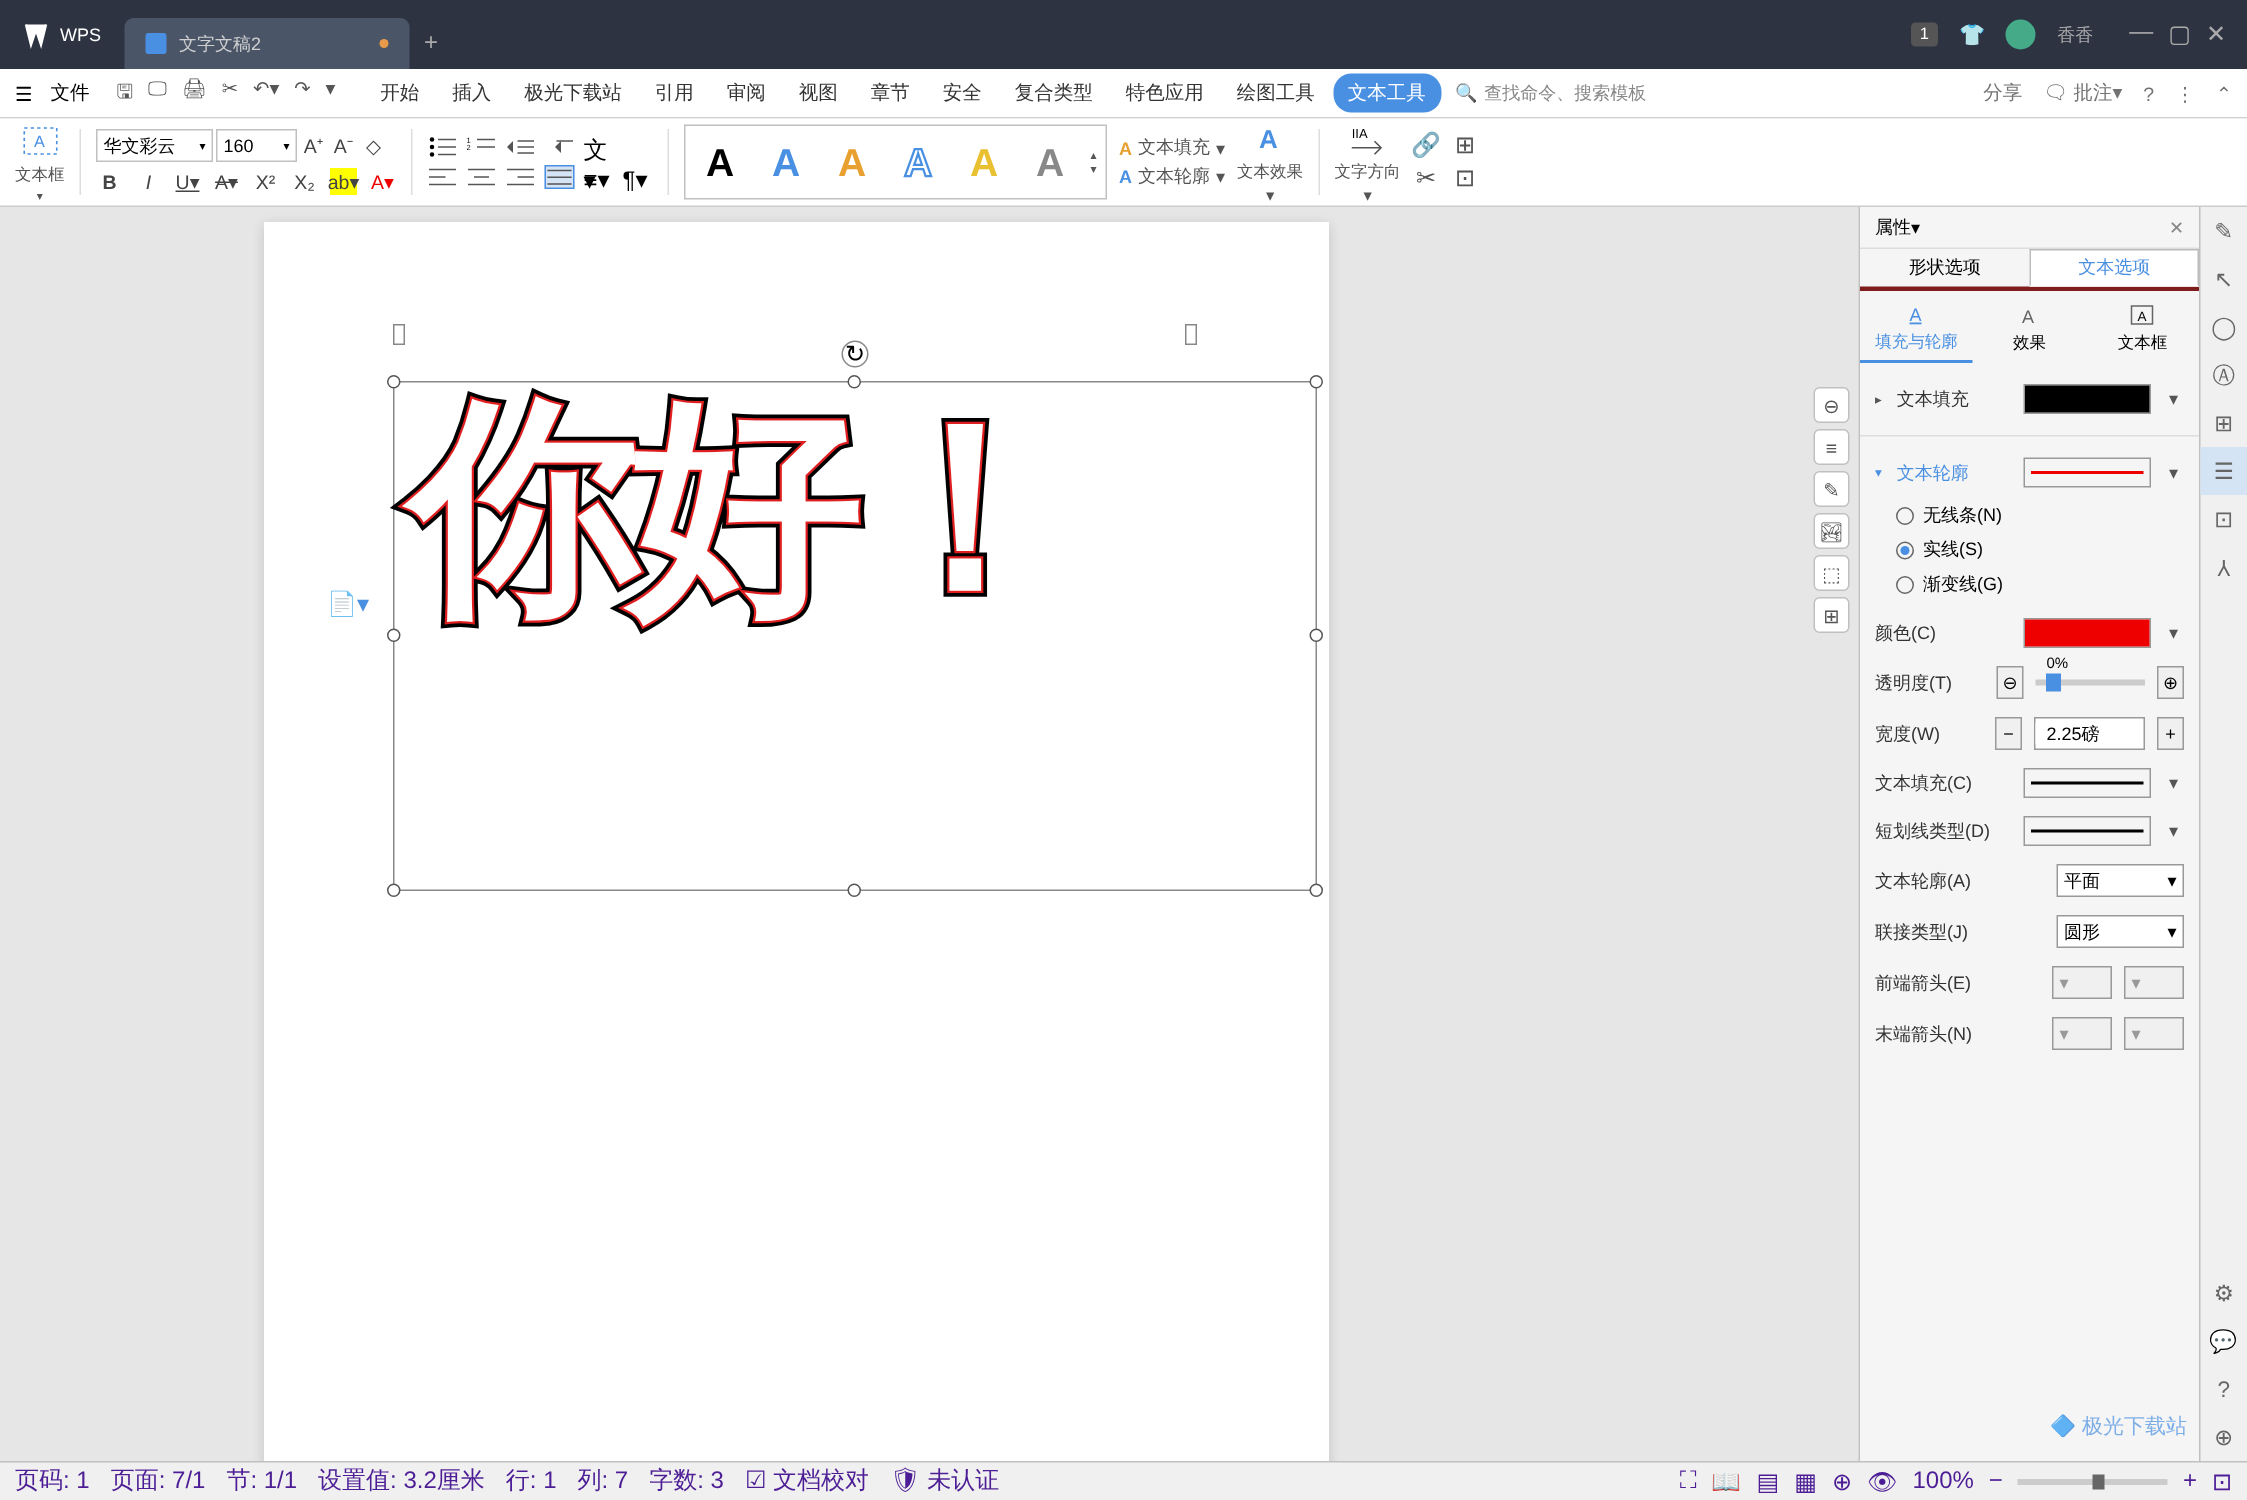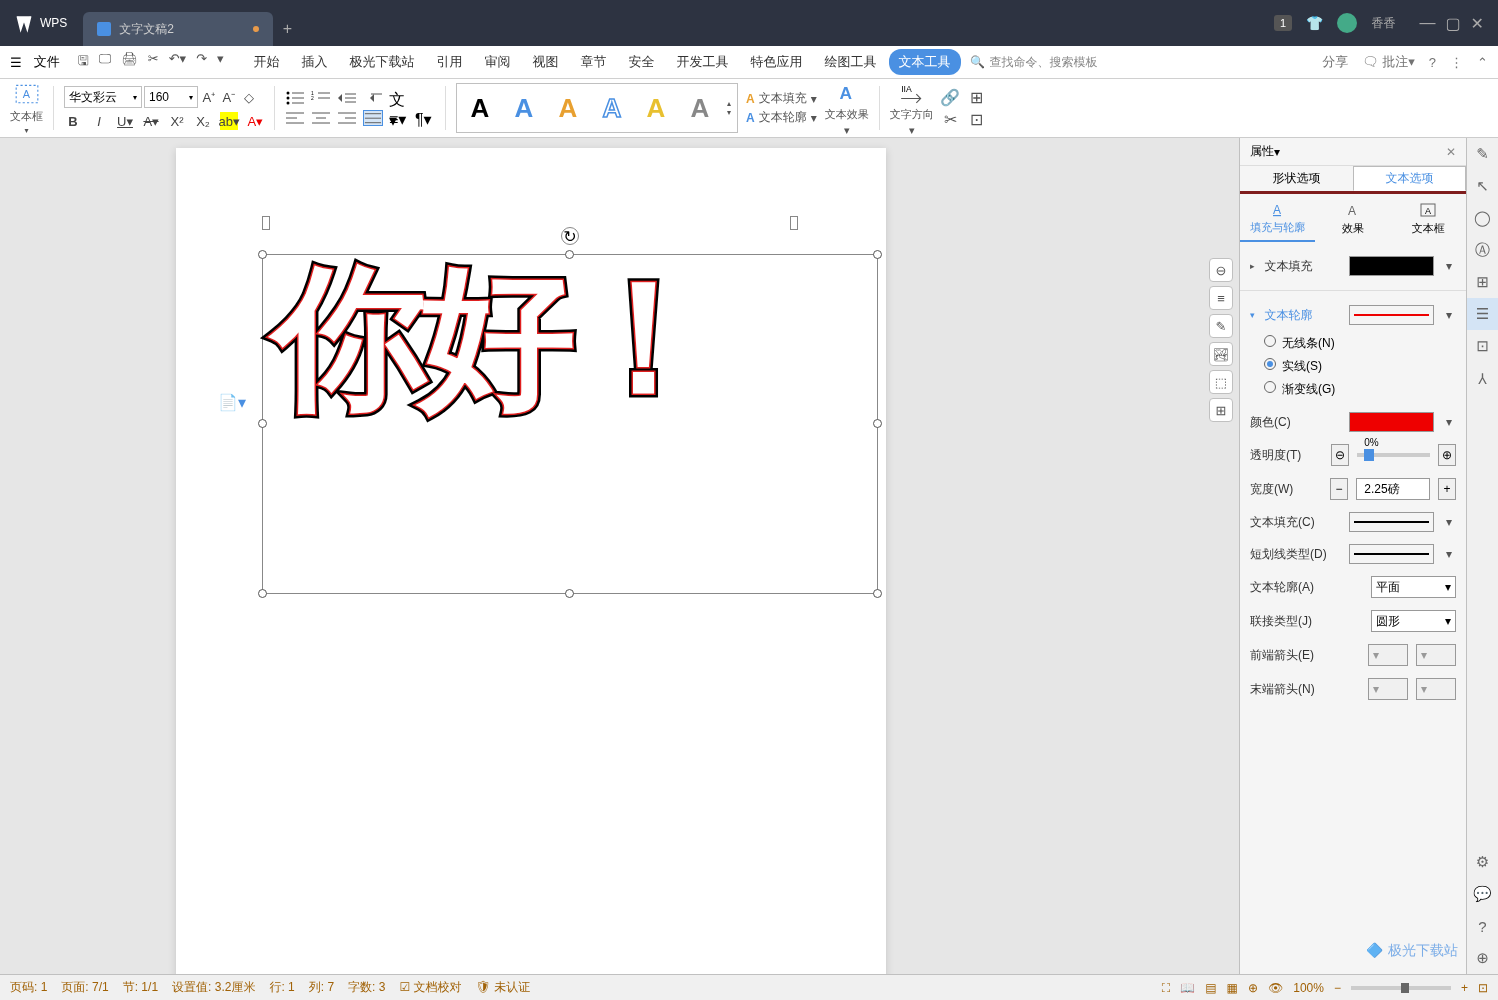--- a/index.html
+++ b/index.html
@@ -92,41 +92,41 @@
 .prop-label { flex: 1; color: #333; }
 .prop-label.ex { color: #4a90e2; }
 .color-sw { width: 85px; height: 20px; border: 1px solid #999; display: flex; }
 .color-bk { flex: 1; background: #000; }
 .color-rd { flex: 1; background: #e00; }
 .line-sw { width: 85px; height: 20px; border: 1px solid #999; display: flex; align-items: center; padding: 0 4px; }
 .line-sw .ln { flex: 1; height: 2px; background: #e00; }
 .line-sw .lb { flex: 1; height: 2px; background: #000; }
 .dd-arr { width: 14px; text-align: center; color: #555; }
 .radio-grp { display: flex; flex-direction: column; gap: 6px; padding: 4px 0 8px 14px; font-size: 12px; }
-.radio-row { display: flex; align-items: flex-start; gap: 6px; cursor: pointer; }
+.radio-row { display: flex; align-items: center; gap: 6px; cursor: pointer; }
 .radio { width: 12px; height: 12px; border: 1px solid #666; border-radius: 50%; display: flex; align-items: center; justify-content: center; }
 .radio.sel::after { content: ''; width: 6px; height: 6px; background: #4a90e2; border-radius: 50%; }
 .slider { flex: 1; height: 4px; background: #ccc; position: relative; }
 .slider .thumb { position: absolute; left: 10%; top: -4px; width: 10px; height: 12px; background: #4a90e2; }
 .slider .val { position: absolute; left: 10%; top: -16px; font-size: 10px; }
 .spin { width: 74px; height: 22px; border: 1px solid #999; display: flex; align-items: center; background: #fff; }
 .spin input { width: 50px; border: none; text-align: center; font-size: 12px; }
 .spin-btn { width: 18px; height: 22px; border: 1px solid #999; background: #f0f0f0; display: flex; align-items: center; justify-content: center; font-size: 12px; cursor: pointer; }
 .combo { width: 85px; height: 22px; border: 1px solid #999; background: #fff; display: flex; align-items: center; padding: 0 4px; font-size: 12px; }
 .combo.dis { background: #f0f0f0; color: #999; }
 .prop-row.dis { color: #aaa; }
 .tri { font-size: 9px; color: #555; margin-right: 2px; }
 
 
 .side-tools { position: absolute; right: 0; top: 138px; width: 32px; bottom: 26px; background: #f0f0f0; border-left: 1px solid #c0c0c0; display: flex; flex-direction: column; }
 .st { height: 32px; display: flex; align-items: center; justify-content: center; color: #666; cursor: pointer; font-size: 15px; }
 .st.active { background: #d4e4f5; }
 
 
-.statusbar { position: absolute; bottom: 0; left: 0; right: 0; height: 26px; background: #f0f0f0; border-top: 1px solid #c0c0c0; display: flex; align-items: center; padding: 0 10px; font-size: 12px; color: #a16207; gap: 14px; }
+.statusbar { position: absolute; bottom: 0; left: 0; right: 0; height: 26px; background: #f0f0f0; border-top: 1px solid #c0c0c0; display: flex; align-items: center; padding: 0 10px; font-size: 16px; color: #4c1d95; gap: 14px; }
 .sb-right { margin-left: auto; display: flex; align-items: center; gap: 10px; }
 .watermark { position: absolute; right: 40px; bottom: 40px; font-size: 14px; color: #4a90e2; opacity: 0.7; pointer-events: none; }
 .zoom-slider { width: 100px; height: 4px; background: #ccc; position: relative; }
 .zoom-slider .zthumb { position: absolute; left: 50%; top: -3px; width: 8px; height: 10px; background: #666; }
 </style>
 </head>
 <body>
 
 <div class="titlebar">
   <div class="app-logo">
@@ -172,21 +172,21 @@
   </div>
   <div class="menu-items" id="menu-items">
       <span class="menu-item">开始</span>
       <span class="menu-item">插入</span>
       <span class="menu-item">极光下载站</span>
       <span class="menu-item">引用</span>
       <span class="menu-item">审阅</span>
       <span class="menu-item">视图</span>
       <span class="menu-item">章节</span>
       <span class="menu-item">安全</span>
-      <span class="menu-item">开发工具</span>
+      <span class="menu-item">复合类型</span>
       <span class="menu-item">特色应用</span>
       <span class="menu-item">绘图工具</span>
       <span class="menu-item active">文本工具</span>
     </div>
   <div class="search-box">
     <span>🔍</span>
     <span>查找命令、搜索模板</span>
   </div>
   <div class="menubar-right">
     <span>分享</span>

